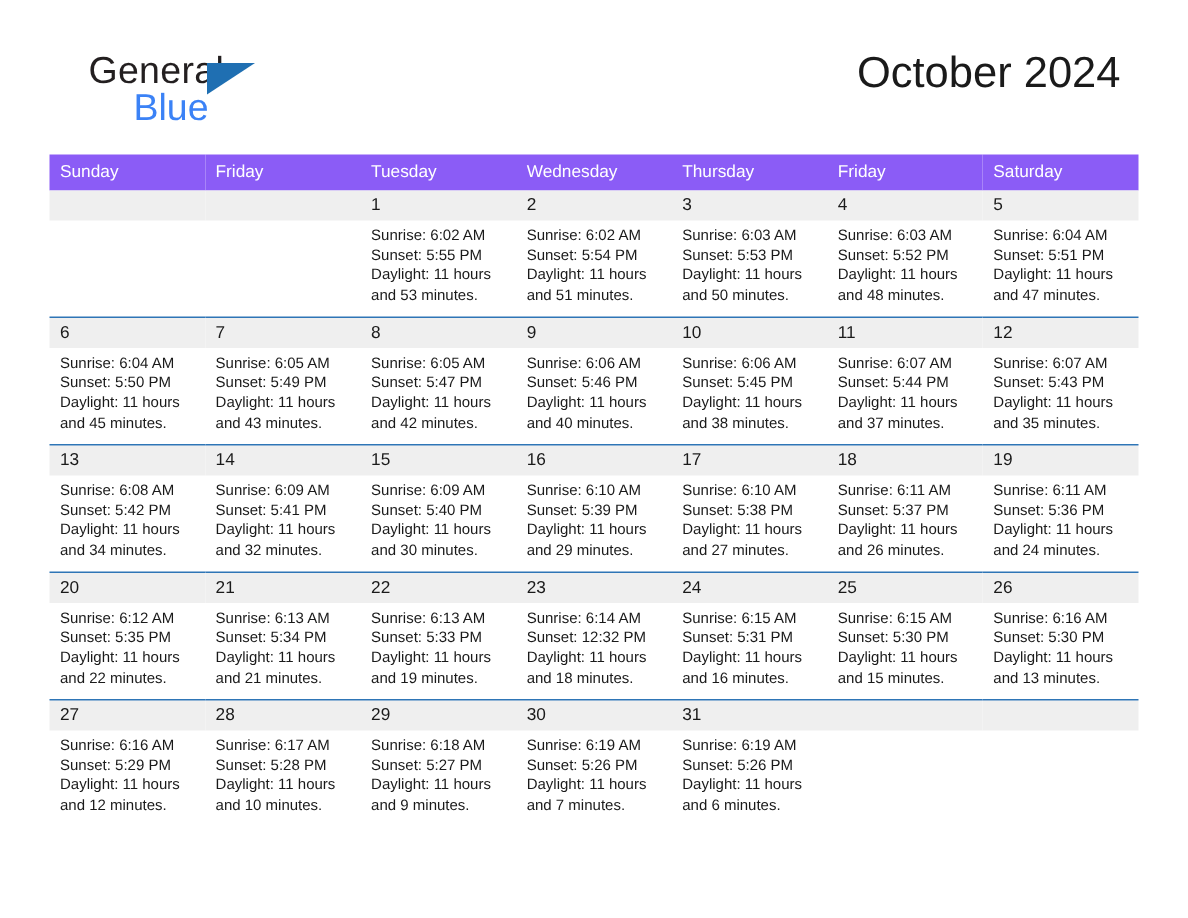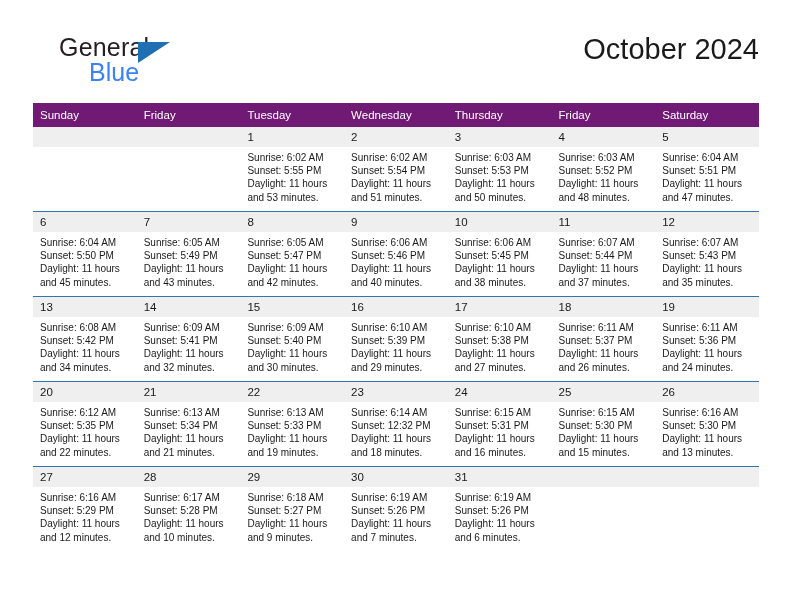--- a/index.html
+++ b/index.html
@@ -60,21 +60,21 @@
     position: absolute;
     left: 79px;
     top: 10px;
     width: 0;
     height: 0;
     border-left: 32px solid #1f6fb2;
     border-bottom: 21px solid transparent;
   }
   .title-block {
     position: absolute;
-    right: 0;
+    right: 12px;
     top: 0;
     text-align: center;
   }
   .cal-title {
     font-size: 29px;
     color: #1a1a1a;
     line-height: 34px;
     white-space: nowrap;
   }
   .cal-subtitle {
@@ -88,21 +88,21 @@
   
   .calendar {
     position: absolute;
     left: 33px;
     top: 103px;
     width: 726px;
     border-collapse: collapse;
     table-layout: fixed;
   }
   .calendar th {
-    background: #701a75;
+    background: #8b5cf6;
     color: #ffffff;
     font-size: 11.5px;
     font-weight: normal;
     text-align: left;
     padding: 6px 0 6px 7px;
     height: 10px;
     border: none;
   }
   .calendar td {
     vertical-align: top;

